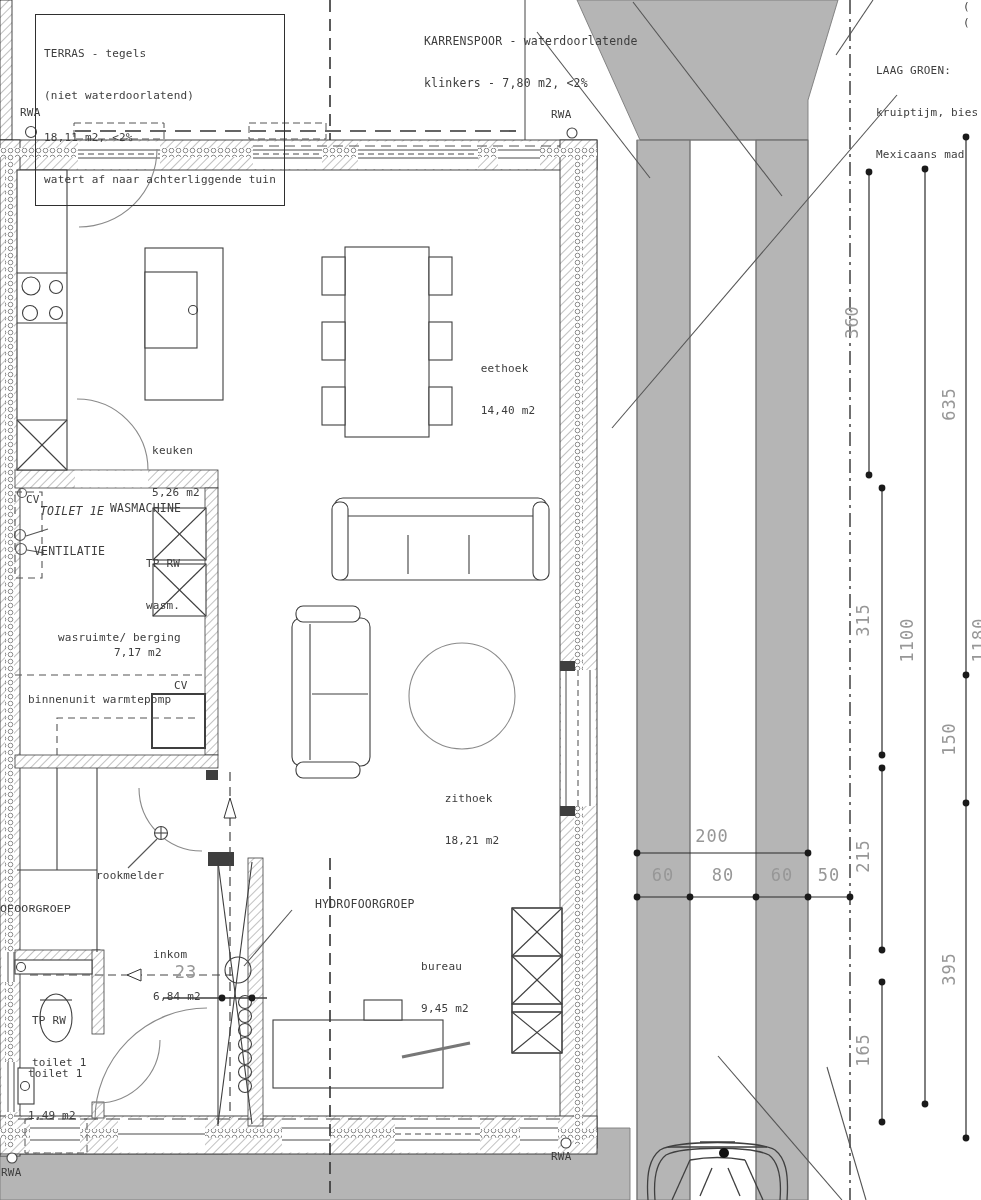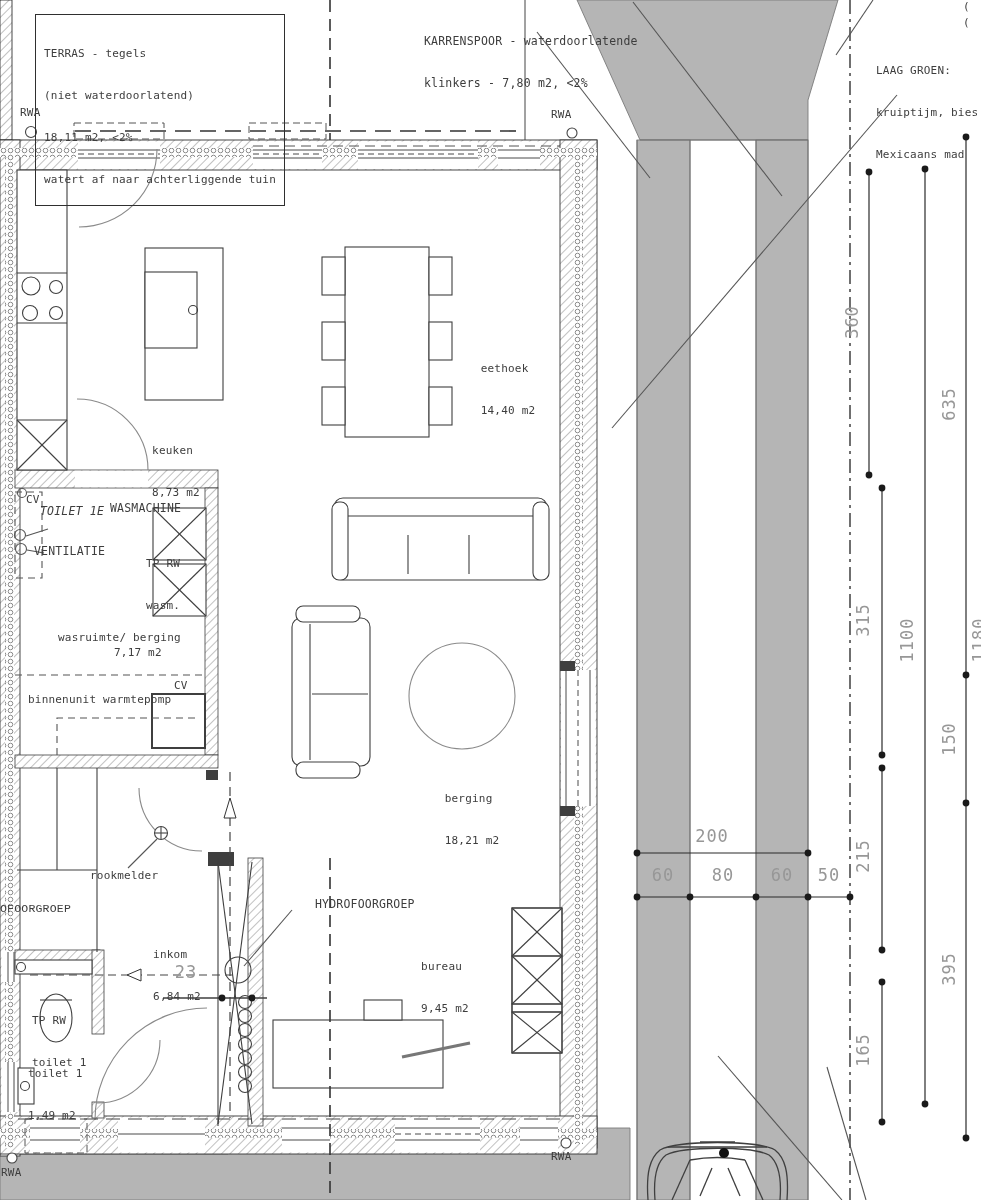--- a/index.html
+++ b/index.html
@@ -355,28 +355,28 @@
 <div class="lbl" style="left:963px;top:0px;">(</div>
 <div class="lbl" style="left:963px;top:16px;">(</div>
 
 <div class="lbl" style="left:20px;top:106px;">RWA</div>
 <div class="lbl" style="left:551px;top:108px;">RWA</div>
 <div class="lbl" style="left:1px;top:1166px;">RWA</div>
 <div class="lbl" style="left:551px;top:1150px;">RWA</div>
 
 <div class="lbl ctr" style="left:176px;top:416px;">
   <div>keuken</div>
-  <div>8,73 m2</div>
+  <div>5,26 m2</div>
 </div>
 <div class="lbl ctr" style="left:508px;top:334px;">
   <div>eethoek</div>
   <div>14,40 m2</div>
 </div>
 <div class="lbl ctr" style="left:472px;top:764px;">
-  <div>berging</div>
+  <div>zithoek</div>
   <div>18,21 m2</div>
 </div>
 <div class="lbl" style="left:32px;top:631px;margin-left:26px;">wasruimte/ berging</div>
 <div class="lbl" style="left:114px;top:646px;">7,17 m2</div>
 <div class="lbl ctr" style="left:177px;top:920px;">
   <div>inkom</div>
   <div>6,84 m2</div>
 </div>
 <div class="lbl ctr" style="left:445px;top:932px;">
   <div>bureau</div>
@@ -390,21 +390,21 @@
 <div class="lbl" style="left:26px;top:493px;">CV</div>
 <div class="lbl caps" style="left:110px;top:491px;margin-top:10px;">WASMACHINE</div>
 <div class="lbl caps" style="left:40px;top:504px;font-style:italic;">TOILET 1E</div>
 <div class="lbl" style="left:146px;top:529px;">
   <div>TP RW</div>
   <div>wasm.</div>
 </div>
 <div class="lbl caps" style="left:34px;top:544px;">VENTILATIE</div>
 <div class="lbl" style="left:174px;top:679px;">CV</div>
 <div class="lbl" style="left:28px;top:693px;">binnenunit warmtepomp</div>
-<div class="lbl" style="left:90px;top:869px;">rookmelder</div>
+<div class="lbl" style="left:96px;top:869px;">rookmelder</div>
 <div class="lbl caps" style="left:0px;top:902px;font-family:Liberation Mono, monospace;">OFOORGROEP</div>
 <div class="lbl caps" style="left:279px;top:897px;padding-left:36px;">HYDROFOORGROEP</div>
 <div class="lbl" style="left:32px;top:986px;">
   <div>TP RW</div>
   <div>toilet 1</div>
 </div>
 
 <div class="lbl ctr" style="left:438px;top:1170px;">
   <div>VERHARDING - kiezels</div>
   

